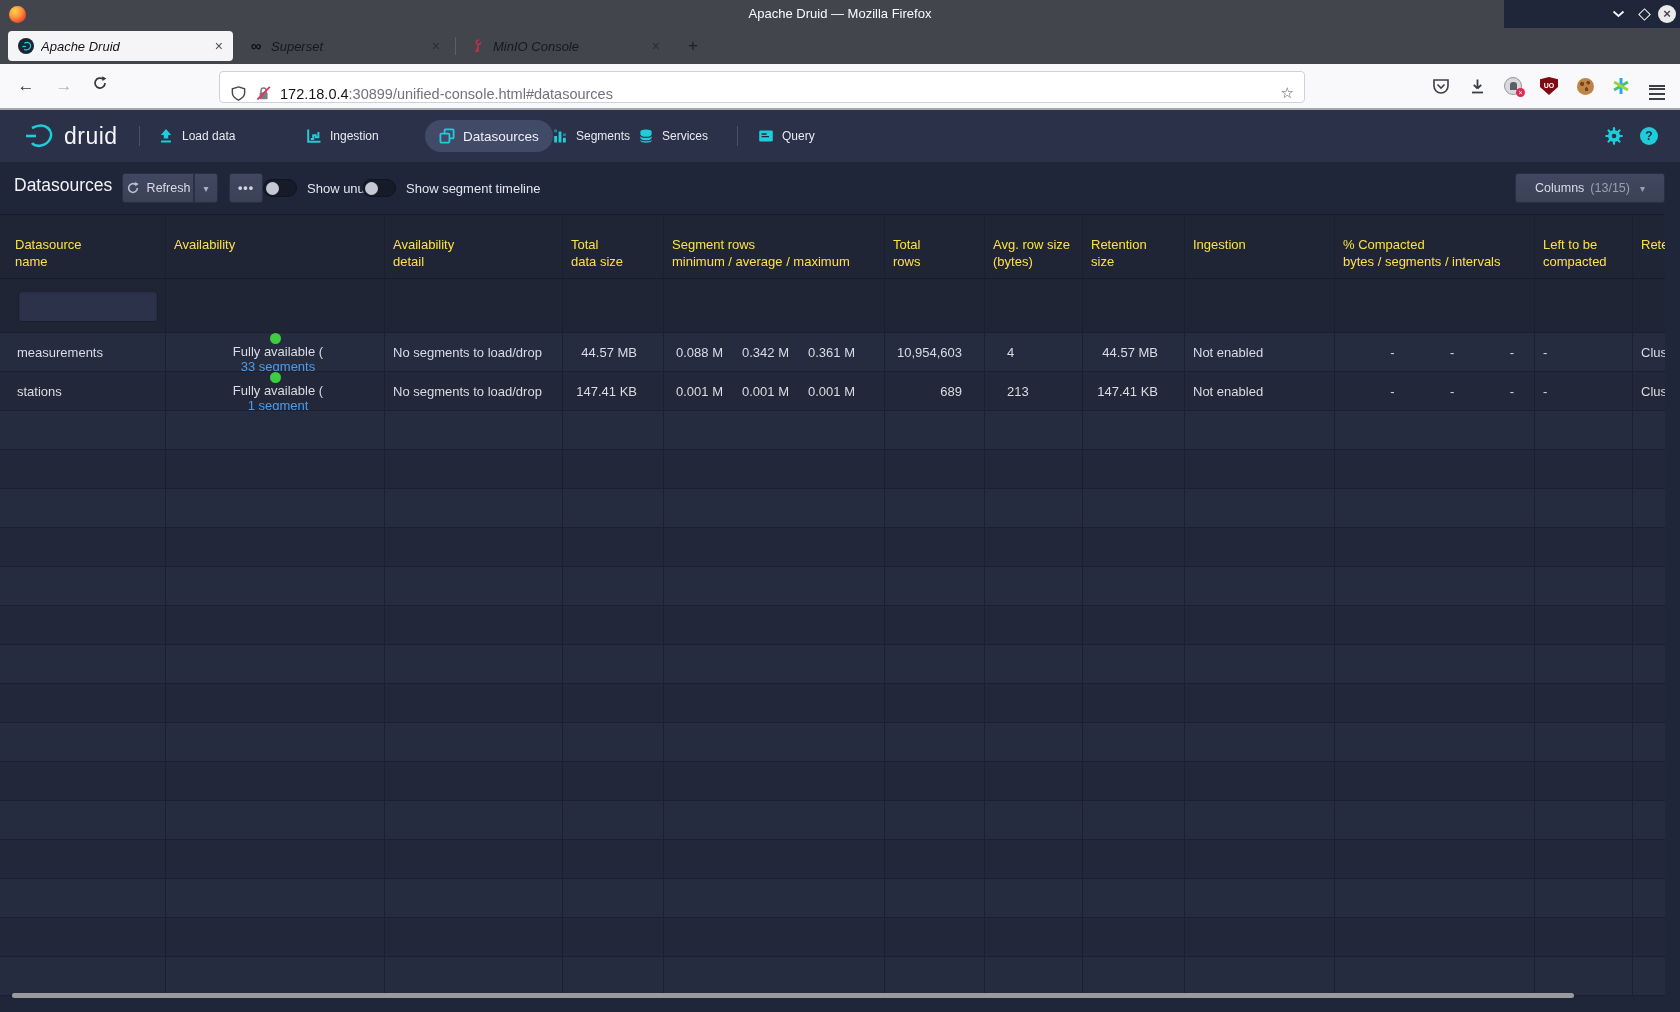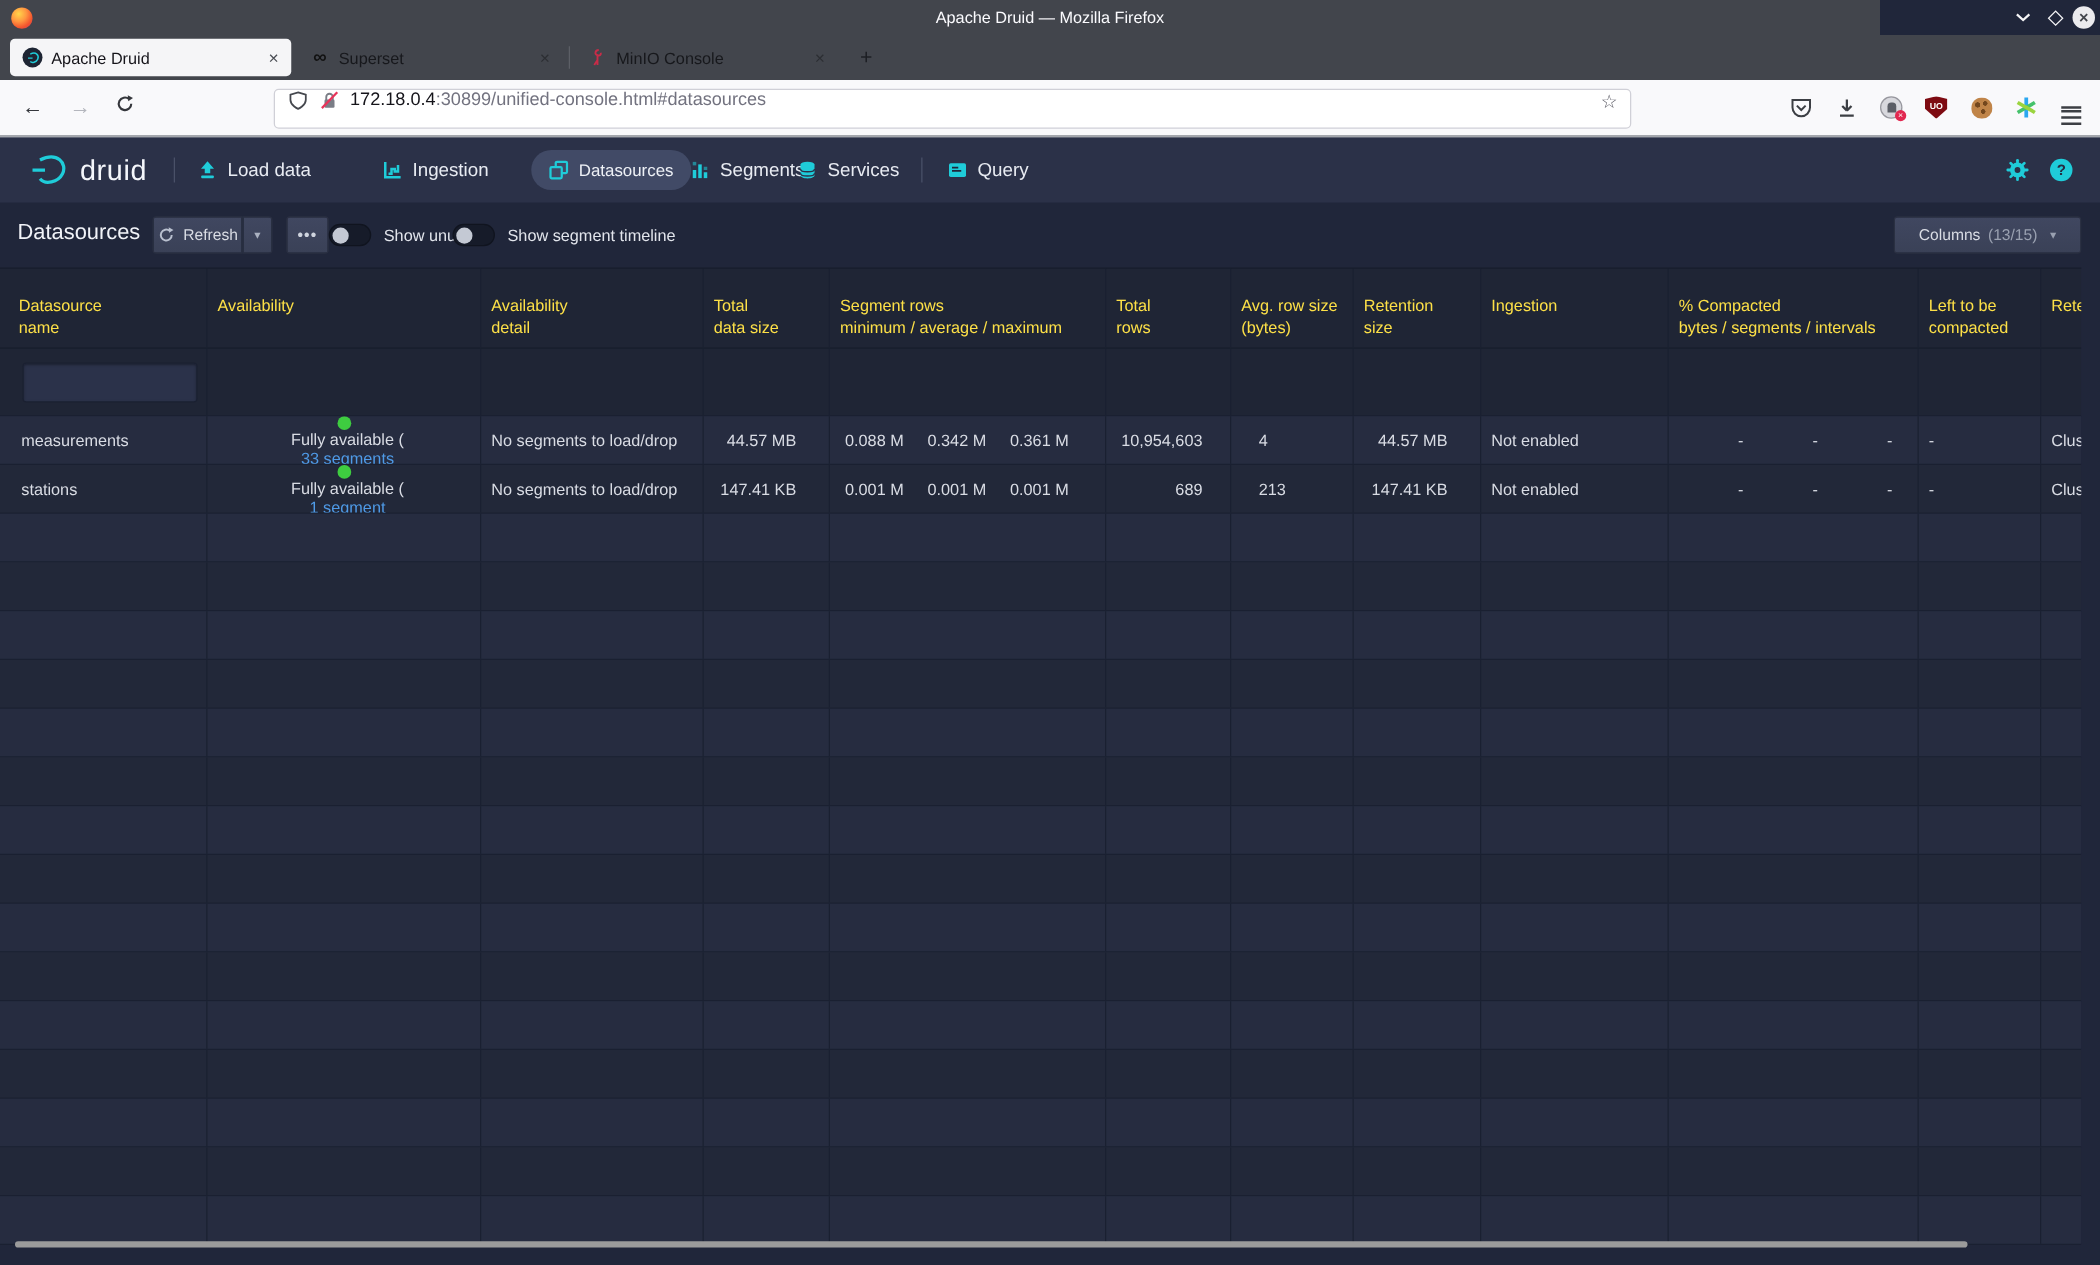--- a/index.html
+++ b/index.html
@@ -16,37 +16,37 @@
     color:#fbfbfe; font-size:13px; }
   .win-btn { top:5px; width:20px; height:18px; display:flex; align-items:center; justify-content:center; }
   .diamond { width:9px; height:9px; border:1.6px solid #f5f5f7; transform:rotate(45deg); }
   .close-circle { width:18px; height:18px; border-radius:50%; background:#ebebee; color:#42454c;
     font-size:13px; line-height:17px; text-align:center; font-weight:bold; }
 
   .tabbar { left:0; top:28px; width:1680px; height:36px; background:#42454c; }
   .tab { top:3px; height:30px; border-radius:4px; display:flex; align-items:center; padding:0 10px; }
   .tab.active { background:#f5f5f7; color:#15141a; }
   .tab.inactive { color:#17181c; }
-  .tab .t-title { font-size:13px; margin-left:7px; white-space:nowrap; overflow:hidden; flex:1; }
+  .tab .t-title { font-size:13px; margin-left:7px; white-space:nowrap; overflow:hidden; flex:1;font-style:italic; }
   .tab .t-close { font-size:14px; color:#4b4e55; margin-left:8px; }
   .tab.inactive .t-close { color:#2c2e33; }
   .tab-sep { top:9px; width:1px; height:18px; background:#5c5f66; }
   .newtab { top:6px; width:26px; height:24px; text-align:center; line-height:24px;
     font-size:17px; color:#1d1f24; }
   .fav { width:16px; height:16px; flex:0 0 16px; display:flex; align-items:center; justify-content:center; }
   .fav-druid { border-radius:50%; background:#1d2433; }
   .fav-superset { font-size:15px; font-weight:bold; color:#111; line-height:16px; }
 
   .toolbar { left:0; top:64px; width:1680px; height:46px; background:#f9f9fb;
     border-bottom:2px solid #a4a7ad; }
   .nav-glyph { top:72px; width:28px; height:28px; text-align:center; line-height:28px;
     font-size:17px; color:#35373c; }
   .nav-glyph.disabled { color:#b4b6bd; }
   .urlbar { left:219px; top:71px; width:1086px; height:32px; background:#ffffff;
-    border:1px solid #d0d0d7; border-radius:4px; display:flex; align-items:flex-start; padding:0 10px; }
+    border:1px solid #d0d0d7; border-radius:4px; display:flex; align-items:flex-end; padding:0 10px; }
   .url-text { font-size:14.5px; margin-left:8px; white-space:nowrap; }
   .url-host { color:#15141a; }
   .url-rest { color:#72727f; }
   .url-star { margin-left:auto; font-size:15px; color:#55555f; }
   .tb-icon { top:75px; width:22px; height:22px; display:flex; align-items:center; justify-content:center; }
   .shield-badge { width:18px; height:18px; border-radius:50%; background:#7e0b12;
     clip-path:polygon(50% 0,100% 12%,100% 55%,50% 100%,0 55%,0 12%); color:#fff;
     font-size:7px; font-weight:bold; text-align:center; line-height:18px; border-radius:0; }
   .cookie { width:17px; height:17px; border-radius:50%;
     background:radial-gradient(circle at 30% 35%, #74471d 0 12%, transparent 14%),
@@ -60,21 +60,21 @@
   .ext-badge { position:absolute; right:-4px; bottom:-3px; width:9px; height:9px; border-radius:50%;
     background:#e22850; color:#fff; font-size:7px; line-height:9px; text-align:center; }
   .burger span { display:block; width:16px; height:2px; background:#3c3f44; margin:3px 0; }
 
   
   .dnavbar { left:0; top:110px; width:1680px; height:52px; background:#2b3148; }
   .brand { left:24px; top:0; height:52px; display:flex; align-items:center; gap:8px; }
   .brand-text { color:#f4f6fb; font-size:23px; letter-spacing:.5px; }
   .nav-sep { top:16px; width:1px; height:20px; background:#4a5168; }
   .ditem { top:0; height:52px; display:flex; align-items:center; gap:8px; color:#e8ebf2;
-    font-size:15px; white-space:nowrap; }
+    font-size:12px; white-space:nowrap; }
   .dpill { top:10px; height:32px; border-radius:16px; background:#414a66; display:flex;
     align-items:center; gap:8px; padding:0 14px; color:#eef1f6; font-size:13.5px; }
   .help-circle { width:18px; height:18px; border-radius:50%; background:#1fccd9; color:#262c42;
     font-weight:bold; font-size:12px; text-align:center; line-height:18px; }
 
   
   .pagehead { left:0; top:162px; width:1680px; height:52px; }
   .page-title { left:14px; top:13px; font-size:17.5px; font-weight:500; color:#f1f3f8; }
   .btn { background:linear-gradient(#404760,#3a4157); border:1px solid #2a3042; color:#d9dce4;
     font-size:12.5px; display:flex; align-items:center; justify-content:center; border-radius:3px; }

